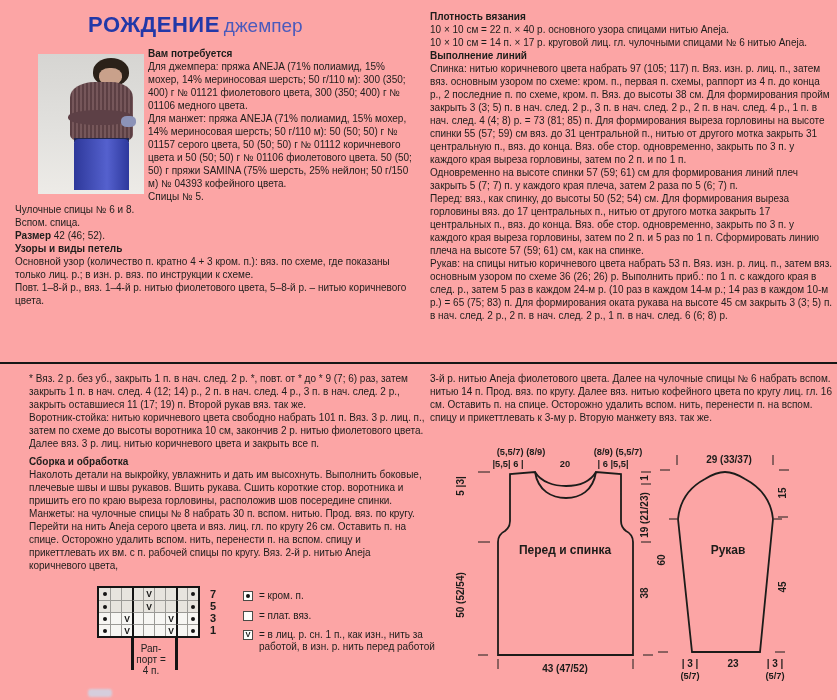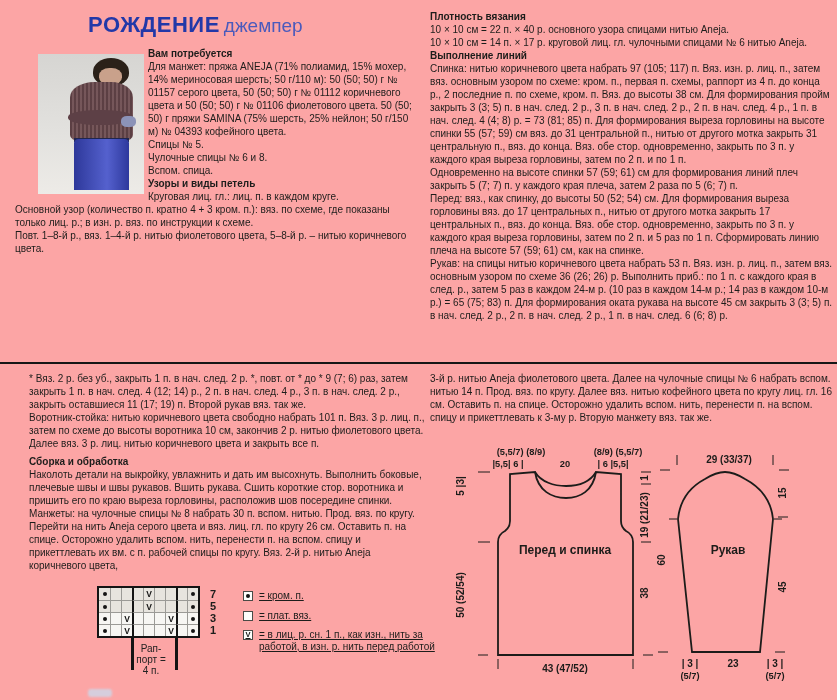--- a/index.html
+++ b/index.html
@@ -45,21 +45,21 @@
   .cell.shaded{background:#e7e4de;}
   .cell.thickL{border-left:2px solid #141414;}
   .dotmark{width:4px;height:4px;border-radius:50%;background:#141414;}
   .row-labels{position:absolute;left:113px;top:2px;font-weight:bold;font-size:11px;}
   .row-labels div{height:12px;line-height:12px;}
   .rap-line{position:absolute;width:3px;background:#141414;top:51px;height:33px;}
   .rap-text{position:absolute;left:26px;top:57px;width:56px;text-align:center;
       font-size:10px;line-height:11px;color:#222;}
   
   .legend{position:absolute;left:243px;top:590px;width:205px;font-size:10px;line-height:11.5px;}
-  .legend-item{display:flex;align-items:flex-start;margin-bottom:8px;text-decoration:underline;}
+  .legend-item{display:flex;align-items:flex-start;margin-bottom:8px;}
   .sym{flex:0 0 auto;box-sizing:border-box;width:10px;height:10px;border:1.3px solid #4a4a46;background:#fdfdfb;
       display:inline-flex;align-items:center;justify-content:center;font-size:7.5px;font-weight:bold;
       margin-right:6px;margin-top:1px;color:#141414;}
   .ltext{display:block;}
   
   .schem{position:absolute;}
   .schem text{font-family:"Liberation Sans",sans-serif;font-size:10px;font-weight:bold;fill:#1c1c1a;}
   .schem text.sm{font-size:9.3px;}
   .schem text.nm{font-size:12px;}
   .schem path,.schem line{stroke:#1c1c1a;fill:none;}
@@ -82,26 +82,27 @@
           <div class="ph-hair"></div>
           <div class="ph-face"></div>
           <div class="ph-sweater"></div>
           <div class="ph-arm"></div>
           <div class="ph-cuff"></div>
           <div class="ph-belt"></div>
           <div class="ph-jeans"></div>
         </div>
       </div>
       <p class="bold">Вам потребуется</p>
+      <p>Для джемпера: пряжа ANEJA (71% полиамид, 15% мохер, 14% мериносовая шерсть; 50 г/110 м): 300 (350; 400) г № 01121 фиолетового цвета, 300 (350; 400) г № 01106 медного цвета.</p>
       <p>Для манжет: пряжа ANEJA (71% полиамид, 15% мохер, 14% мериносовая шерсть; 50 г/110 м): 50 (50; 50) г № 01157 серого цвета, 50 (50; 50) г № 01112 коричневого цвета и 50 (50; 50) г № 01106 фиолетового цвета. 50 (50; 50) г пряжи SAMINA (75% шерсть, 25% нейлон; 50 г/150 м) № 04393 кофейного цвета.</p>
       <p>Спицы № 5.</p>
       <p>Чулочные спицы № 6 и 8.</p>
       <p>Вспом. спица.</p>
+      <p><b>Размер</b><span> 42 (46; 52).</span></p>
       <p class="bold">Узоры и виды петель</p>
-      <p>Круговая лиц. гл.: лиц. п. в каждом круге.</p>
       <p>Основной узор (количество п. кратно 4 + 3 кром. п.): вяз. по схеме, где показаны только лиц. р.; в изн. р. вяз. по инструкции к схеме.</p>
       <p>Повт. 1–8-й р., вяз. 1–4-й р. нитью фиолетового цвета, 5–8-й р. – нитью коричневого цвета.</p>
     </div>
   </div>
 
   <div class="top-right">
     <p class="bold">Плотность вязания</p>
     <p>10 × 10 см = 22 п. × 40 р. основного узора спицами нитью Aneja.</p>
     <p>10 × 10 см = 14 п. × 17 р. круговой лиц. гл. чулочными спицами № 6 нитью Aneja.</p>
     <p class="bold">Выполнение линий</p>

